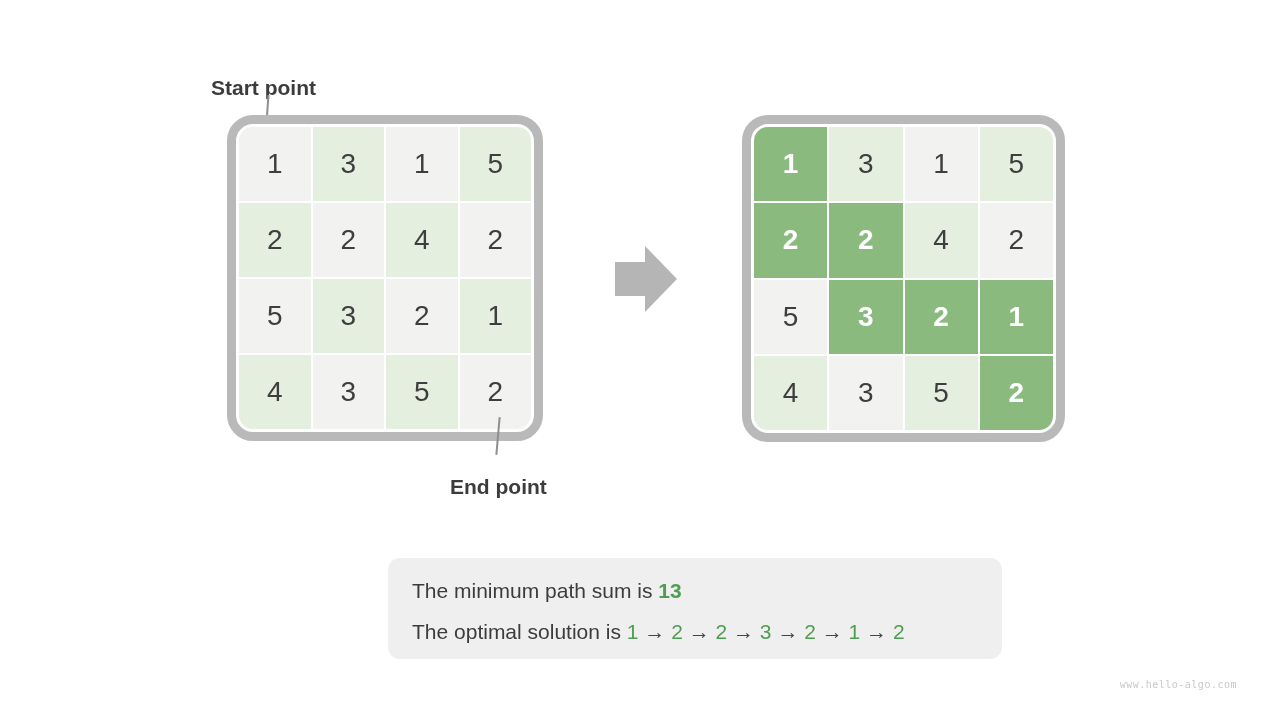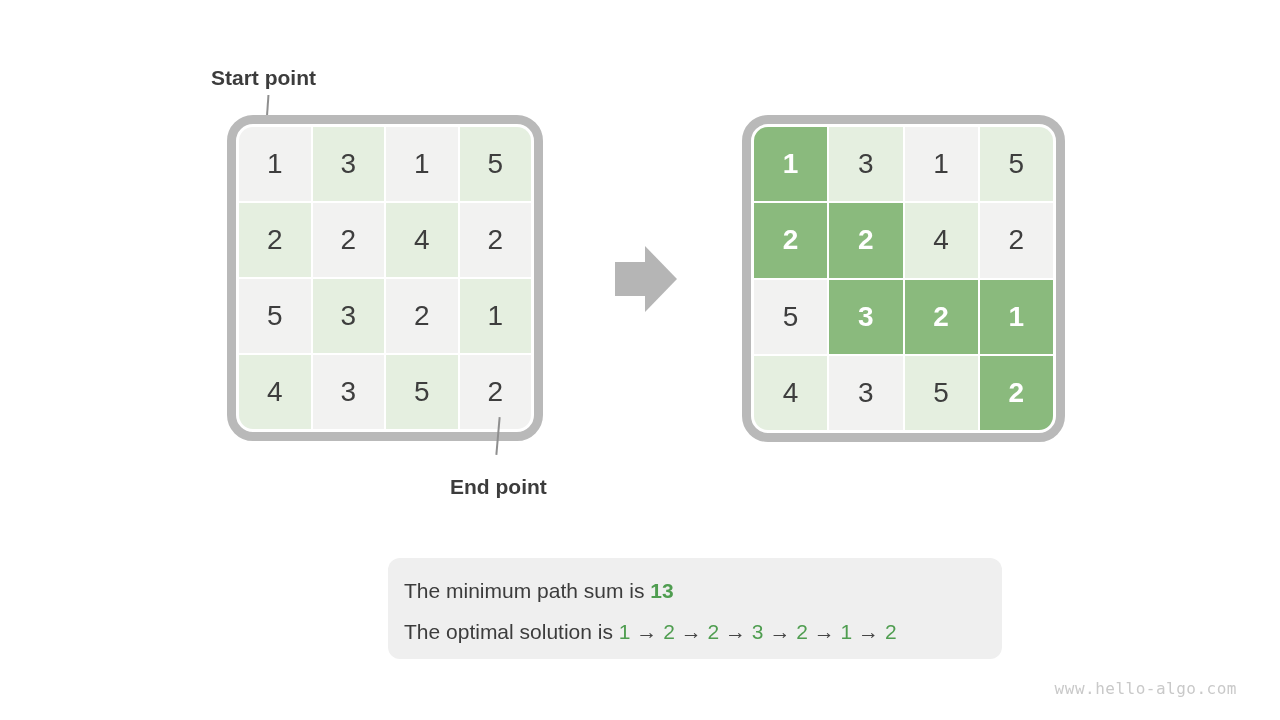--- a/index.html
+++ b/index.html
@@ -7,21 +7,21 @@
   body { font-family: "Liberation Sans", sans-serif; position: relative; }
 
   .abs { position: absolute; }
 
   .point-label {
     font-size: 21px;
     font-weight: 700;
     color: var(--text-dark, #3a3a3a);
     white-space: nowrap;
   }
-  #start-label { left: 211px; top: 66px; }
+  #start-label { left: 211px; top: 76px; }
   #end-label   { left: 450px; top: 475px; }
 
   .leader {
     width: 2px;
     background: var(--leader-gray, #8f8f8f);
   }
   #start-leader { left: 266px; top: 95px;  height: 42px; transform: rotate(4deg); }
   #end-leader   { left: 497px; top: 417px; height: 38px; transform: rotate(5deg); }
 
   .grid-frame {
@@ -65,36 +65,36 @@
     border-top: 33px solid transparent;
     border-bottom: 33px solid transparent;
     border-left: 32px solid var(--arrow-gray, #b5b5b5);
   }
 
   #summary-box {
     left: 388px; top: 558px;
     width: 614px; height: 101px;
     background: var(--summary-bg, #efefef);
     border-radius: 12px;
-    padding: 12px 0 0 16px;
+    padding: 12px 0 0 24px;
   }
   .summary-line {
     font-size: 21px;
     line-height: 41px;
     color: var(--text-dark, #3d3d3d);
     white-space: nowrap;
   }
   .green-bold { color: var(--accent-green, #4f9d50); font-weight: 700; }
   .seq-num    { color: var(--accent-green, #4f9d50); }
   .seq-arrow  { color: #454545; }
 
   #watermark {
     right: 43px; top: 679px;
     font-family: "DejaVu Sans Mono", monospace;
-    font-size: 16px;
+    font-size: 10px;
     color: var(--watermark-gray, #c9c9c9);
     letter-spacing: 0.5px;
   }
 </style>
 </head>
 <body>
 
 <div class="abs point-label" id="start-label">Start point</div>
 
 <div class="abs leader" id="start-leader"></div>

